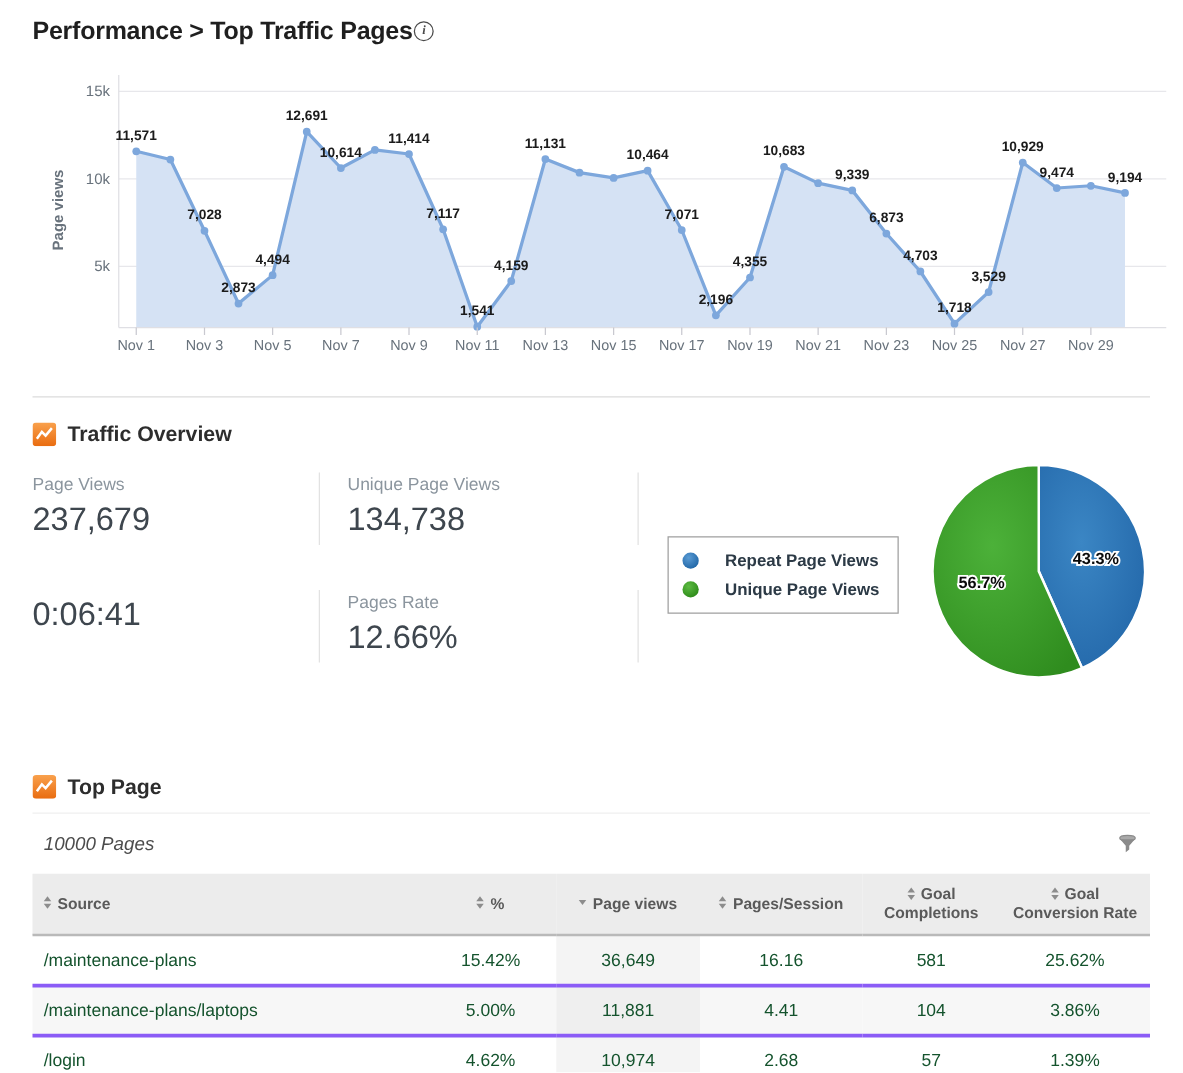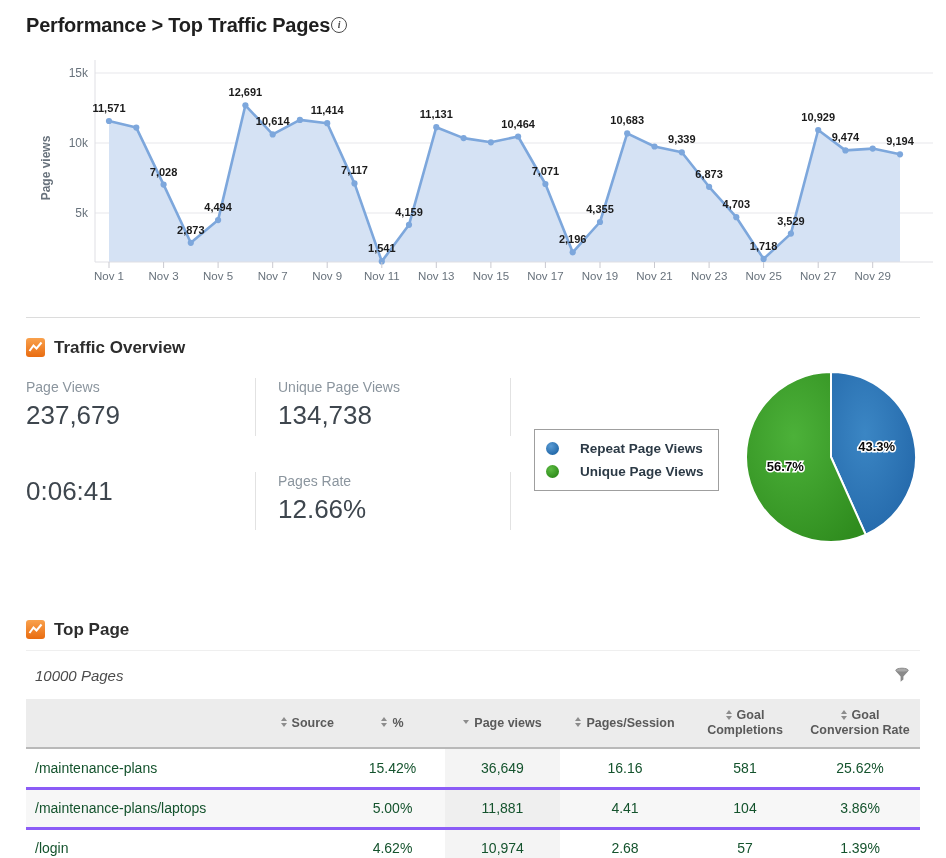--- a/index.html
+++ b/index.html
@@ -37,21 +37,21 @@
   .pie-svg{position:absolute;right:0;top:0;text-decoration:underline;}
   
   .top-pages{margin-top:50px;}
   .table-block{margin-top:8px;border-top:1px solid #efefef;}
   .toolbar{height:48px;display:flex;align-items:center;justify-content:space-between;padding:0 8px 0 9px;font-style:italic;}
   .toolbar .count{font-size:15px;color:#4c4c4c;}
   .filter-btn{border:none;background:none;padding:2px;cursor:pointer;line-height:0;}
   table{border-collapse:collapse;table-layout:fixed;width:894px;font-size:14px;}
   thead th{background:#ececec;color:#5a5a5a;font-size:12.5px;font-weight:bold;line-height:15px;
            padding:9px 6px;text-align:center;vertical-align:middle;border-bottom:2px solid #b9b9b9;}
-  thead th.left{text-align:right;padding-left:9px;}
+  thead th.left{text-align:left;padding-left:9px;}
   tbody td{height:40px;padding:0 6px;color:#14532d;text-align:center;border-bottom:3px solid #8b5cf6;}
   tbody td.left{text-align:left;padding-left:9px;}
   tbody tr.alt td{background:#f7f7f7;}
   tbody td.sortcol{background:rgba(0,0,0,0.045);}
   tbody tr.alt td.sortcol{background:#efefef;}
   .sort{display:inline-flex;flex-direction:column;gap:2px;margin-right:5px;vertical-align:middle;position:relative;top:-1px;}
   .tri{width:0;height:0;border-left:3.5px solid transparent;border-right:3.5px solid transparent;}
   .tri.up{border-bottom:4px solid #8c8c8c;}
   .tri.down{border-top:4px solid #8c8c8c;}
 </style>

